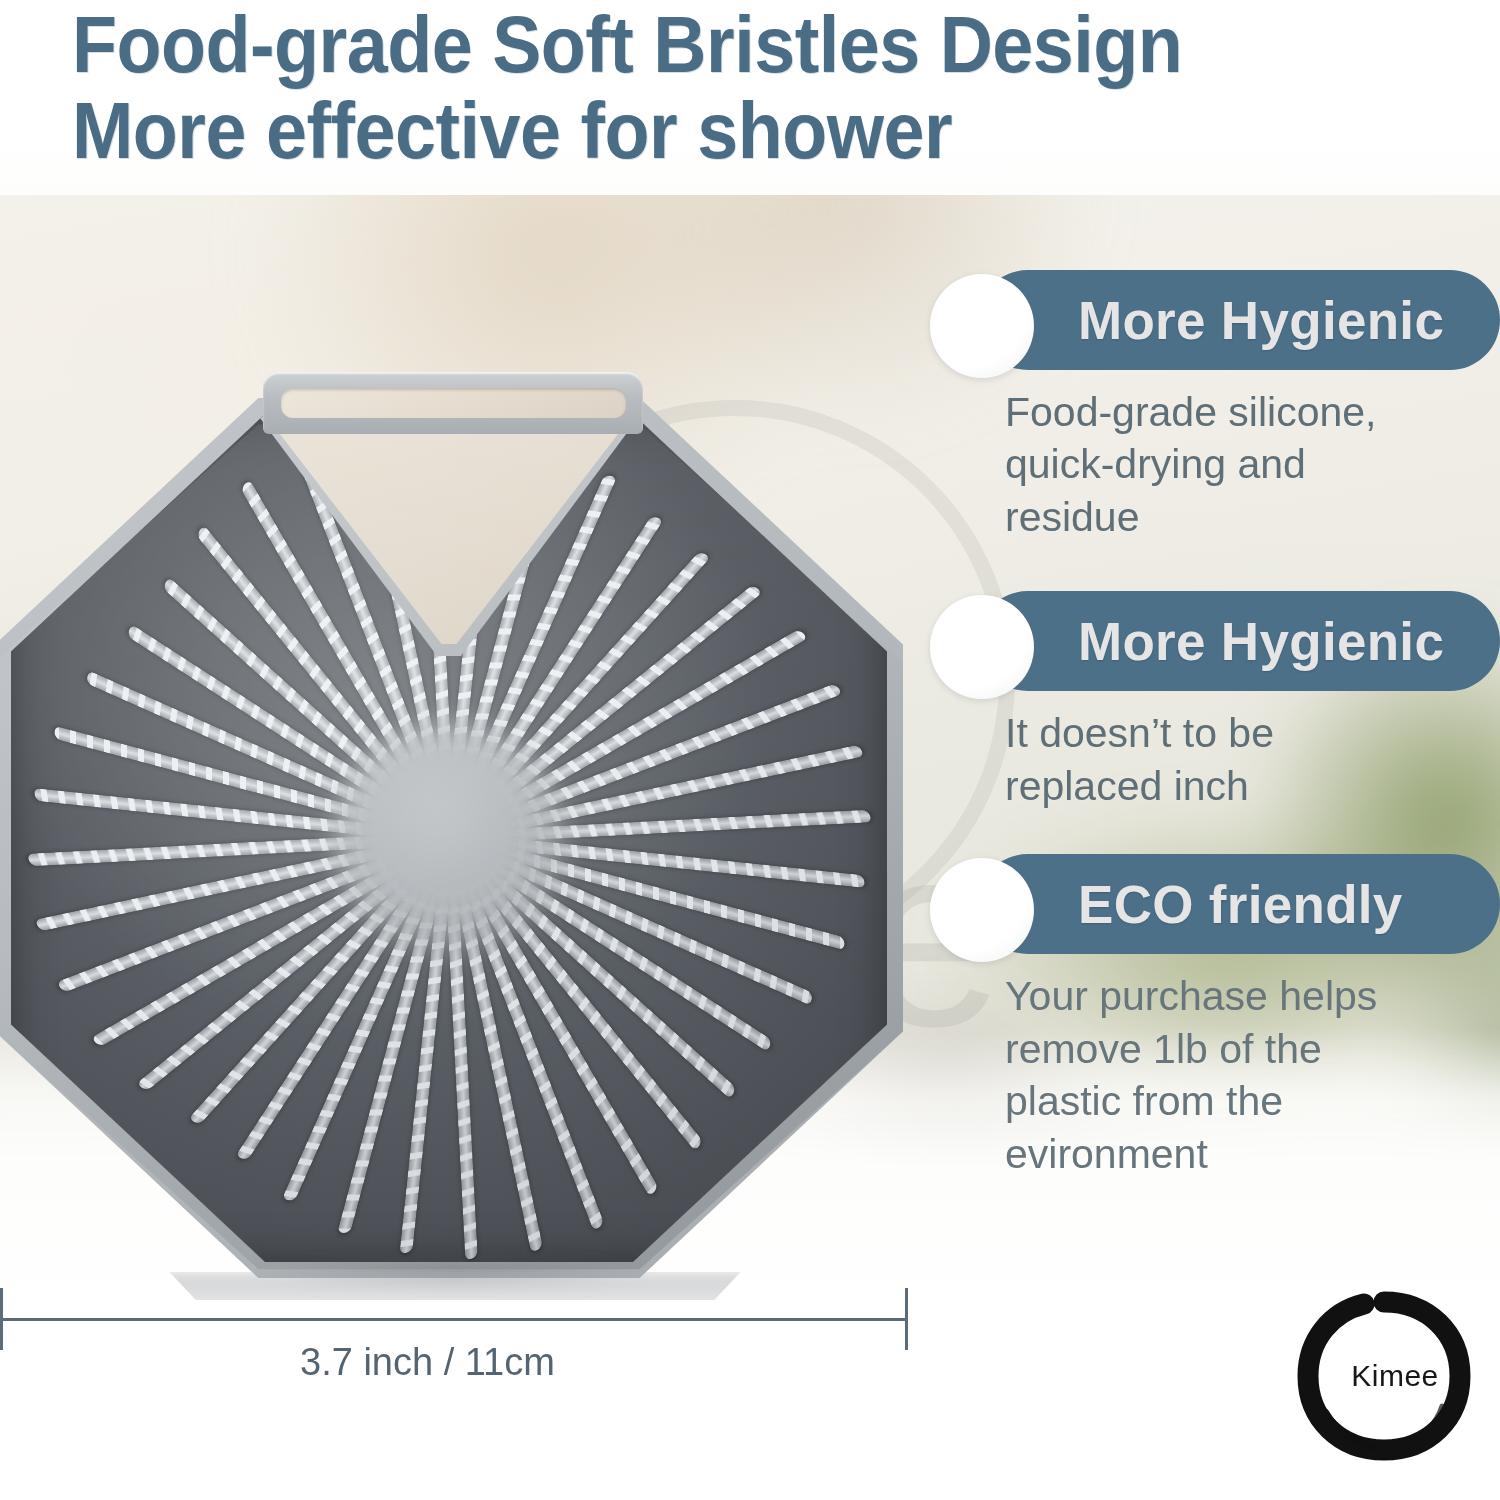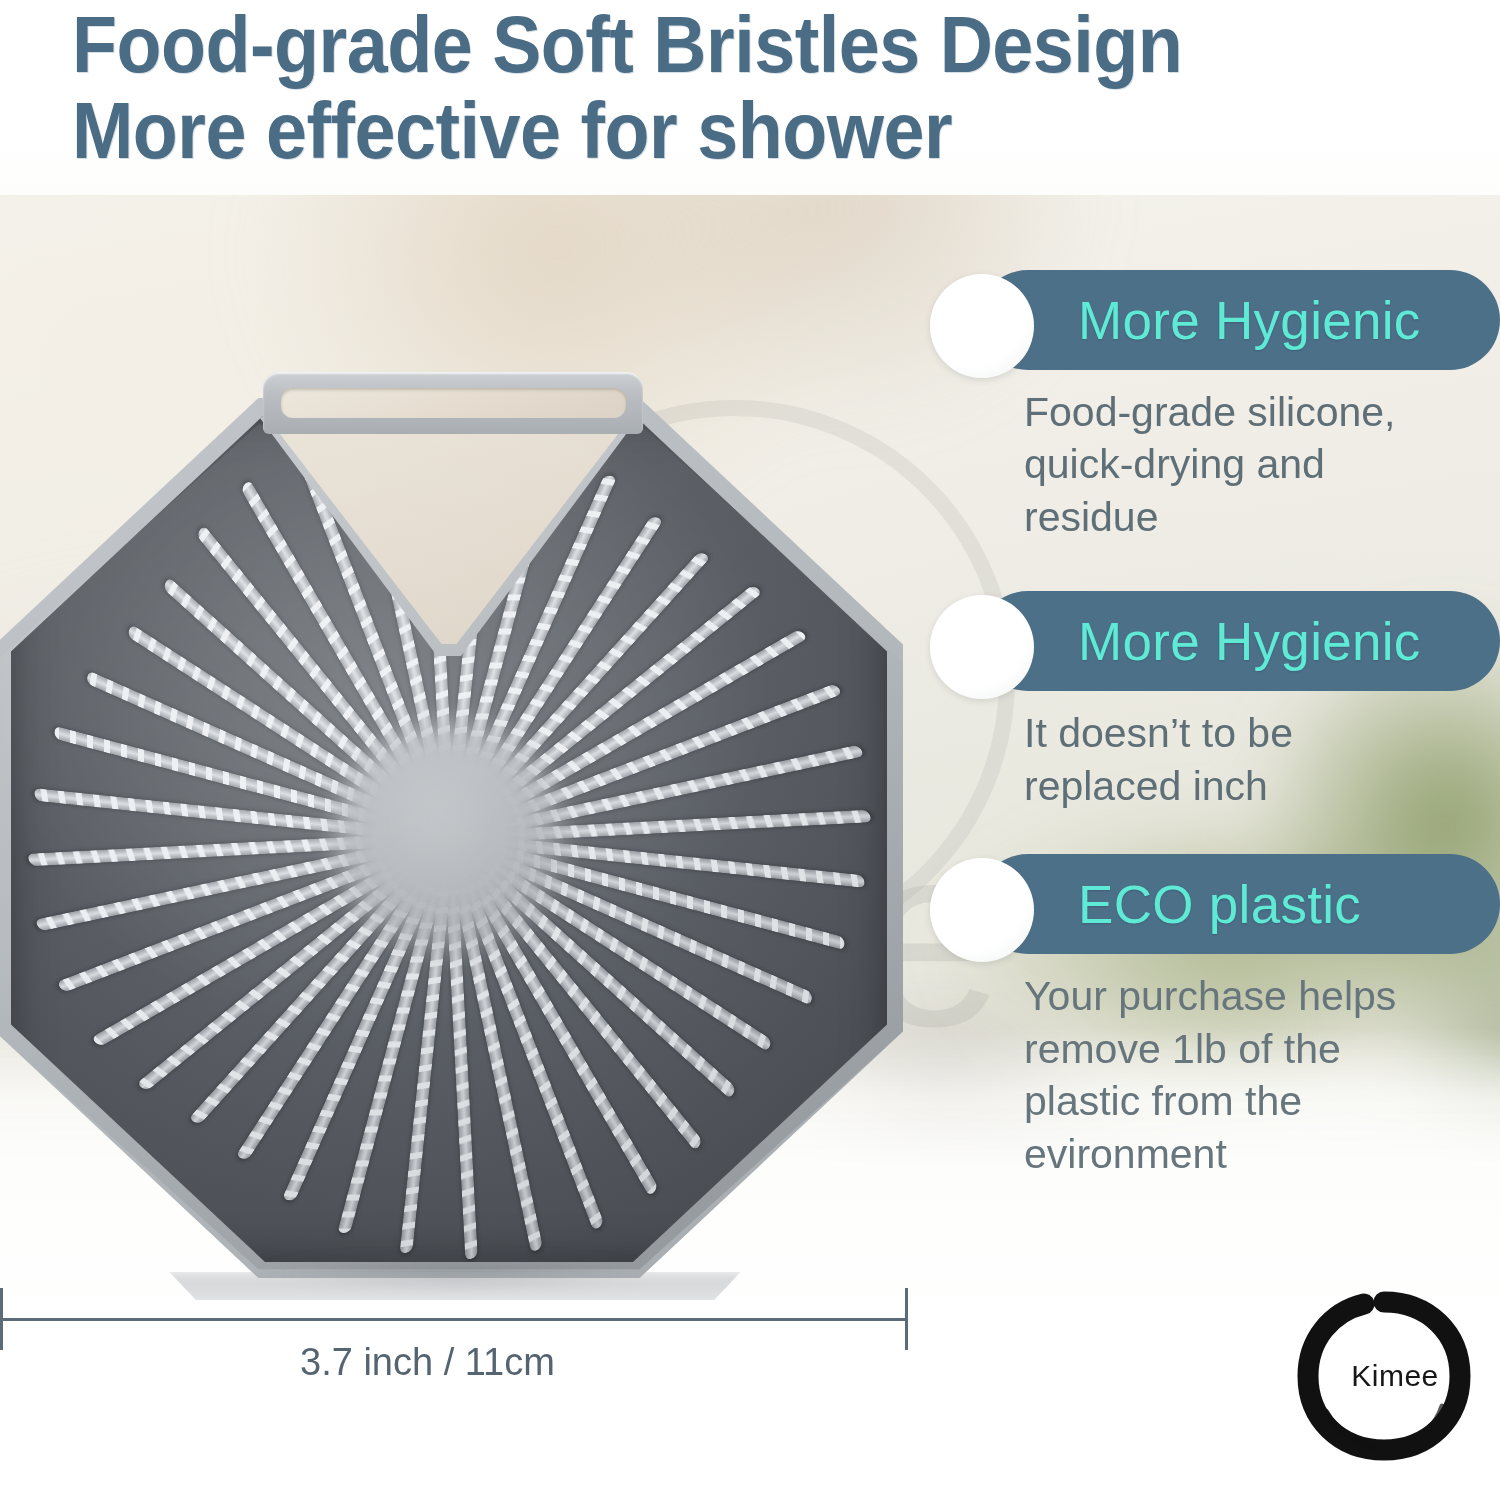--- a/index.html
+++ b/index.html
@@ -301,39 +301,39 @@
     height: 100px;
     margin-left: 48px;
     background: #4d7089;
     border-radius: 50px;
     display: flex;
     align-items: center;
     padding-left: 100px;
     padding-right: 26px;
   }
   .pill-label {
-    color: #5eead4;
+    color: #e5e5e5;
     font-size: 53px;
     line-height: 1;
-    font-weight: normal;
+    font-weight: bold;
     letter-spacing: 0.3px;
     white-space: nowrap;
     text-shadow: 0 1px 2px rgba(20,40,58,0.25);
   }
   .bullet-dot {
     position: absolute;
     left: 0px; top: 4px;
     width: 104px; height: 104px;
     border-radius: 50%;
     background: radial-gradient(circle at 38% 32%, #ffffff 0%, #ffffff 62%, #f7f8f8 78%, #eef0f1 100%);
     box-shadow: 0 2px 6px rgba(90,100,110,0.18);
     z-index: 2;
   }
   .feature-body {
-    margin-left: 94px;
+    margin-left: 75px;
     margin-top: 16px;
     font-size: 41px;
     line-height: 1.28;
     color: #5f6f78;
     max-width: 420px;
   }
   .feature.f3 .feature-body { color: #67757c; }
 
   
   .brand {
@@ -452,21 +452,21 @@
       <div class="bullet-dot"></div>
       <div class="pill">
         <span class="pill-label">More Hygienic</span>
       </div>
       <div class="feature-body">It doesn’t to be replaced inch</div>
     </div>
 
     <div class="feature f3">
       <div class="bullet-dot"></div>
       <div class="pill">
-        <span class="pill-label">ECO plastic</span>
+        <span class="pill-label">ECO friendly</span>
       </div>
       <div class="feature-body">Your purchase helps remove 1lb of the plastic from the evironment</div>
     </div>
 
   </div>
 
   <div class="foot-band"></div>
 
   <div class="dim-group">
     <div class="dim-tick-l"></div>

